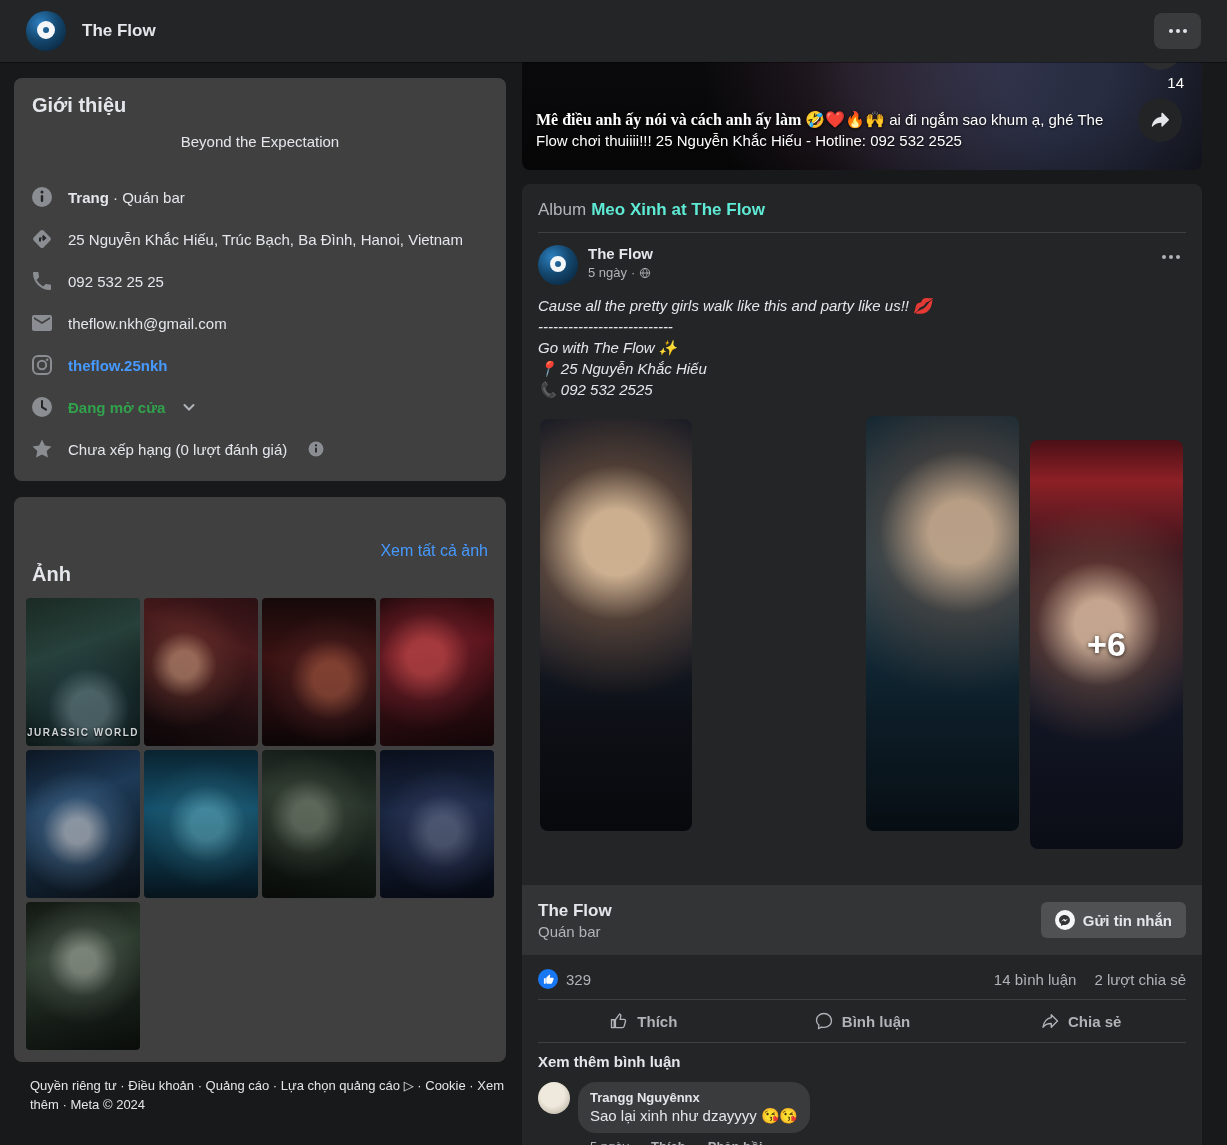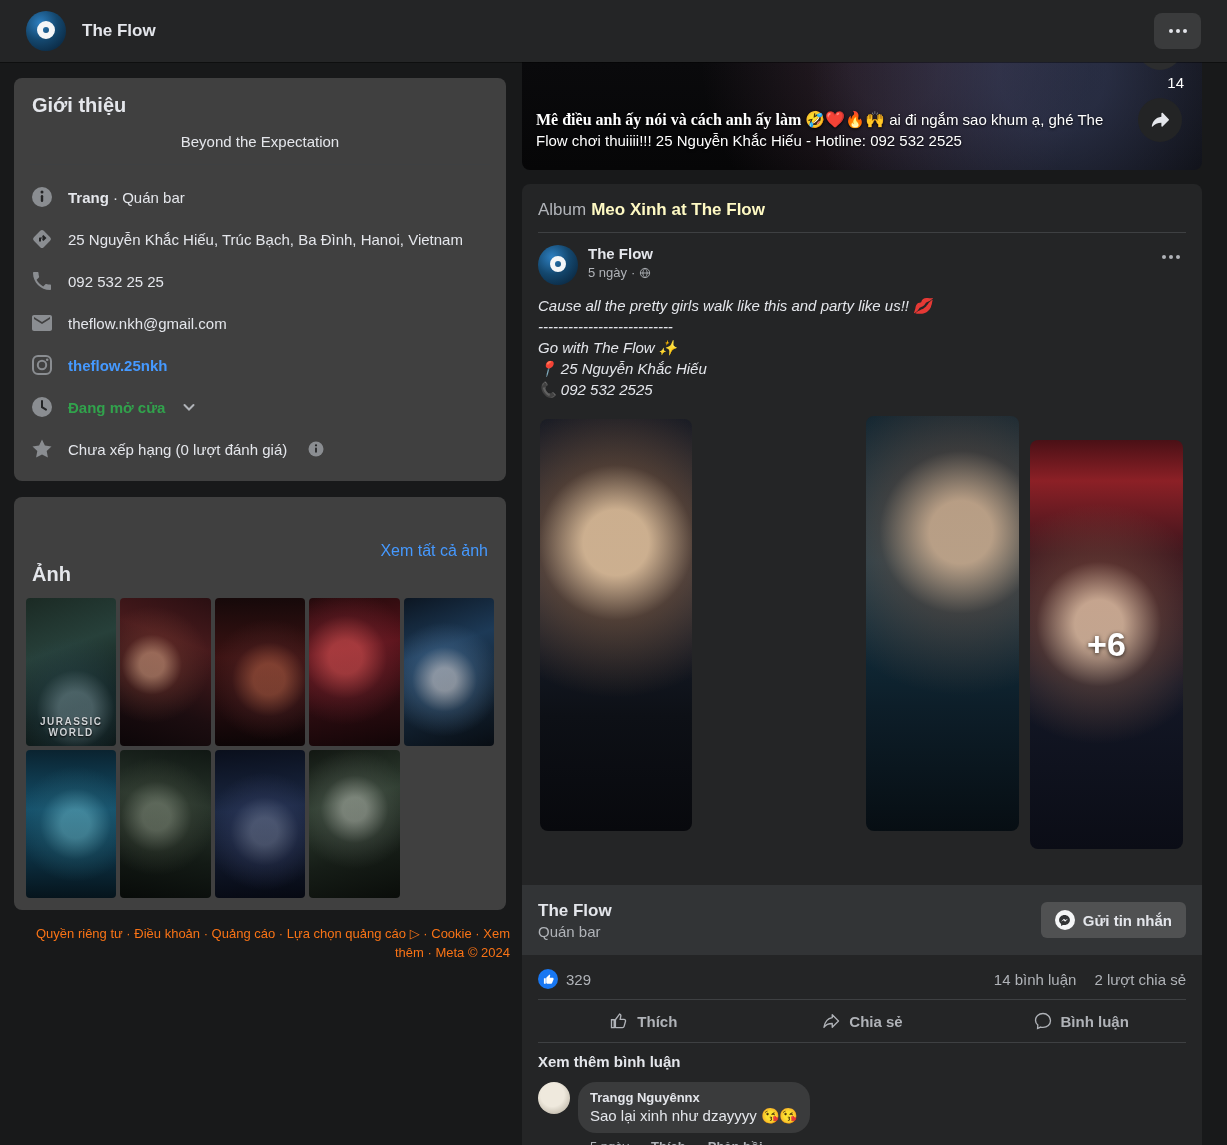--- a/index.html
+++ b/index.html
@@ -35,21 +35,21 @@
   .b { font-weight:bold; }
   .link-blue { color:#4599ff; font-weight:bold; }
   .green { color:#31a24c; font-weight:bold; }
   .chev { width:16px; height:16px; color:#b0b3b8; margin-left:2px; }
   .mini-info { width:18px; height:18px; color:#8a8d91; margin-left:6px; }
 
   .photos-card { margin-top:16px; padding:12px; }
   .photos-head { display:flex; align-items:center; justify-content:space-between; padding:6px 6px 12px; }
   .photos-title { font-size:20px; font-weight:bold;margin-top:48px; }
   .see-all { font-size:16px; color:#4599ff; cursor:pointer; }
-  .pgrid { display:grid; grid-template-columns:repeat(5,1fr); gap:4px; }
+  .pgrid { display:grid; grid-template-columns:repeat(4,1fr); gap:4px; }
   .ptile { position:relative; width:100%; height:148px; border-radius:4px; overflow:hidden; cursor:pointer; }
   .ptile-label { position:absolute; bottom:8px; left:0; right:0; text-align:center; font-size:10px;
                  font-weight:bold; letter-spacing:1.5px; color:#cfd3d6; text-shadow:0 1px 2px #000; }
 
   .t1 { background:linear-gradient(160deg,#1b2a24 0%,#27403a 35%,#0e1a17 70%,#070d0b 100%); }
   .t1:before { content:""; position:absolute; inset:0; background:radial-gradient(circle at 55% 75%, rgba(120,150,160,.55) 0 14%, rgba(40,70,80,.35) 32%, transparent 60%); }
   .t2 { background:linear-gradient(200deg,#2a0f12 0%,#471a1c 30%,#1c0d10 70%,#0c0608 100%); }
   .t2:before { content:""; position:absolute; inset:0; background:radial-gradient(circle at 35% 45%, rgba(215,160,130,.6) 0 12%, rgba(120,60,50,.35) 30%, transparent 58%); }
   .t3 { background:linear-gradient(180deg,#16090a 0%,#3a1212 40%,#200b0d 75%,#0d0506 100%); }
   .t3:before { content:""; position:absolute; inset:0; background:radial-gradient(circle at 60% 55%, rgba(200,110,80,.5) 0 16%, rgba(90,40,40,.3) 38%, transparent 62%); }
@@ -59,21 +59,21 @@
   .t5:before { content:""; position:absolute; inset:0; background:radial-gradient(circle at 45% 55%, rgba(230,230,235,.55) 0 12%, rgba(90,130,170,.3) 34%, transparent 60%); }
   .t6 { background:linear-gradient(180deg,#0a2330 0%,#14506b 40%,#0b2d3e 75%,#06141c 100%); }
   .t6:before { content:""; position:absolute; inset:0; background:radial-gradient(circle at 55% 50%, rgba(120,200,215,.45) 0 16%, rgba(40,100,120,.3) 40%, transparent 65%); }
   .t7 { background:linear-gradient(190deg,#101713 0%,#27332a 35%,#131a15 70%,#080b09 100%); }
   .t7:before { content:""; position:absolute; inset:0; background:radial-gradient(circle at 40% 45%, rgba(160,170,150,.45) 0 14%, rgba(70,80,65,.3) 36%, transparent 60%); }
   .t8 { background:linear-gradient(175deg,#0a0f1c 0%,#1a2742 40%,#0e1526 75%,#060912 100%); }
   .t8:before { content:""; position:absolute; inset:0; background:radial-gradient(circle at 55% 55%, rgba(150,160,190,.4) 0 14%, rgba(60,70,110,.3) 36%, transparent 62%); }
   .t9 { background:linear-gradient(165deg,#121712 0%,#2c3a2e 35%,#161d17 70%,#0a0d0a 100%); }
   .t9:before { content:""; position:absolute; inset:0; background:radial-gradient(circle at 50% 40%, rgba(200,205,195,.5) 0 12%, rgba(90,100,90,.3) 34%, transparent 60%); }
 
-  .side-footer { margin:14px 4px 0; font-size:13px; color:#f97316; line-height:19px; width:492px;text-align:right; }
+  .side-footer { margin:14px 16px 0; font-size:13px; color:#e5e5e5; line-height:19px; width:492px; }
 
   
   .main { position:absolute; left:522px; top:62px; width:680px; }
 
   .video-card { position:relative; width:680px; height:108px; border-radius:0 0 8px 8px; overflow:hidden;
     background:
       radial-gradient(circle at 78% 10%, rgba(70,80,120,.5) 0 10%, transparent 45%),
       radial-gradient(circle at 55% 0%, rgba(90,60,80,.35) 0 12%, transparent 50%),
       linear-gradient(180deg,#0a0a0c 0%,#060607 100%); }
   .video-caption { position:absolute; left:14px; bottom:19px; width:572px; font-size:15px; line-height:21px;
@@ -81,21 +81,21 @@
   .cap-bold { font-family:"Liberation Serif", serif; font-weight:bold; font-size:16px; }
   .video-rail { position:absolute; right:18px; top:0; width:48px; height:100%; }
   .rail-cut-circle { position:absolute; left:2px; top:-36px; width:44px; height:44px; border-radius:50%; background:#2c2d2e; }
   .rail-count { position:absolute; top:12px; left:0; width:48px; text-align:right; font-size:15px; font-weight:normal; color:#fff; }
   .rail-share { position:absolute; top:36px; left:2px; width:44px; height:44px; border-radius:50%;
                 background:#232425; display:flex; align-items:center; justify-content:center; cursor:pointer; }
   .rail-share svg { width:22px; height:22px; }
 
   .post-card { margin-top:14px; border-radius:8px 8px 0 0; background:#242526; padding-bottom:20px; }
   .album-head { padding:16px 16px 12px; font-size:17px; color:#b0b3b8; }
-  .album-title { color:#fef9c3; font-weight:bold; margin-left:5px;margin-top:28px; }
+  .album-title { color:#5eead4; font-weight:bold; margin-left:5px;margin-top:28px; }
   .post-card .divider { margin:0 16px; }
 
   .post-head { display:flex; align-items:flex-start; padding:12px 16px 0; }
   .avatar40 { width:40px; height:40px; border-radius:50%;
               background:radial-gradient(circle at 35% 30%, #2d7fc0 0%, #14486f 45%, #071c30 100%);
               display:flex; align-items:center; justify-content:center; flex:0 0 auto; cursor:pointer; }
   .avatar40 .logo-ring { width:16px; height:16px; border-width:5px; margin-top:-2px; }
   .ph-meta { margin-left:10px; }
   .ph-name { font-size:15px; font-weight:bold; cursor:pointer; }
   .ph-time { font-size:13px; color:#b0b3b8; margin-top:3px; display:flex; align-items:center; gap:4px; }
@@ -372,29 +372,29 @@
       <hr class="divider">
       <div class="actions">
         <button class="act-btn">
           <svg viewBox="0 0 24 24" fill="none" stroke="currentColor" stroke-width="1.6">
               <path d="M3 10.5h3.2V20H3zM6.2 19l1.7.8c.3.1.6.2 1 .2h7.3c.9 0 1.7-.6 1.9-1.5l1.7-6.2c.3-1.1-.6-2.3-1.8-2.3h-4.6l.8-4.2c.1-.7-.2-1.4-.8-1.7l-.7-.4-4.6 6.2c-.3.4-.4.8-.4 1.2v8"></path>
             </svg>
           <span>Thích</span>
         </button>
         <button class="act-btn">
           <svg viewBox="0 0 24 24" fill="none" stroke="currentColor" stroke-width="1.6">
+              <path d="M12 3C6.9 3 3 6.5 3 11c0 2.3 1.1 4.3 2.8 5.8L5.5 21l3.6-1.7c.9.3 1.9.4 2.9.4 5.1 0 9-3.5 9-8S17.1 3 12 3z"></path>
+            </svg>
+          <span>Bình luận</span>
+        </button>
+        <button class="act-btn">
+          <svg viewBox="0 0 24 24" fill="none" stroke="currentColor" stroke-width="1.6">
               <path d="M13.5 8V4.5L21 12l-7.5 7.5V15c-4.5 0-7.7 1.4-10 4.5.9-5 3.8-10.4 10-11.5z" stroke-linejoin="round"></path>
             </svg>
           <span>Chia sẻ</span>
-        </button>
-        <button class="act-btn">
-          <svg viewBox="0 0 24 24" fill="none" stroke="currentColor" stroke-width="1.6">
-              <path d="M12 3C6.9 3 3 6.5 3 11c0 2.3 1.1 4.3 2.8 5.8L5.5 21l3.6-1.7c.9.3 1.9.4 2.9.4 5.1 0 9-3.5 9-8S17.1 3 12 3z"></path>
-            </svg>
-          <span>Bình luận</span>
         </button>
       </div>
       <hr class="divider">
 
       <div class="see-more">Xem thêm bình luận</div>
 
       <div class="comment">
         <div class="c-avatar"></div>
         <div class="c-body">
           <div class="c-bubble">

